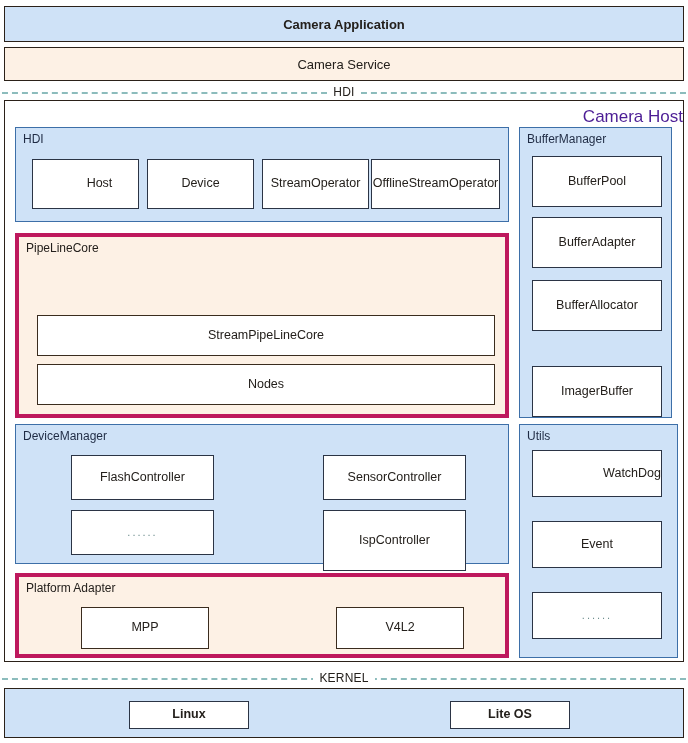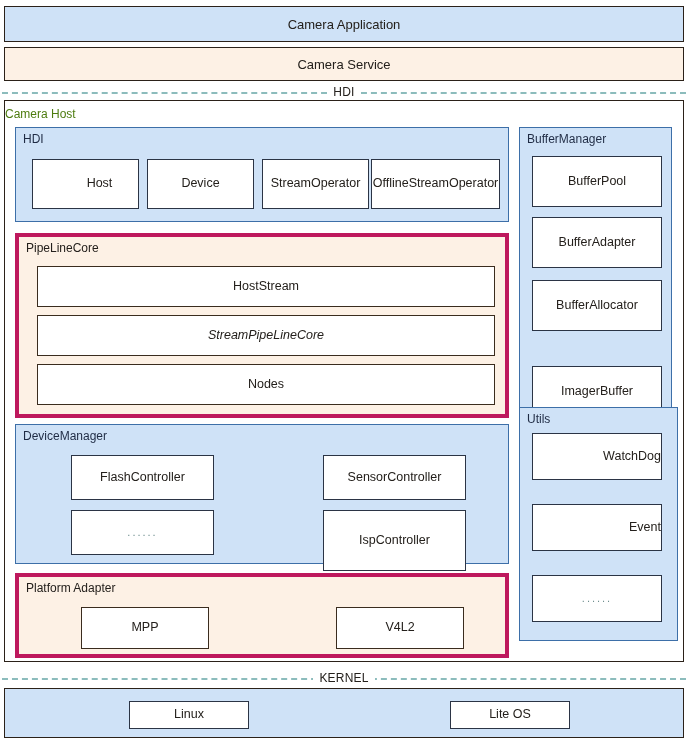--- a/index.html
+++ b/index.html
@@ -26,21 +26,21 @@
   .band {
     position: absolute;
     box-sizing: border-box;
     border: 1px solid #2b2119;
     display: flex;
     align-items: center;
     justify-content: center;
     font-size: 13px;
     color: #24201c;
   }
-  .band.blue   { background: #cfe2f7; }
+  .band.blue   { background: #cfe2f7; font-weight: bold; }
   .band.cream  { background: #fdf1e5; }
 
   
   .divider {
     position: absolute;
     left: 0;
     width: 688px;
     height: 16px;
     display: flex;
     align-items: center;
@@ -65,23 +65,23 @@
   
   .host-frame {
     position: absolute;
     box-sizing: border-box;
     border: 1px solid #2b2119;
     background: #ffffff;
   }
   .host-title {
     position: absolute;
     left: 0; right: 0; top: 6px;
-    text-align: left;
-    font-size: 12px;
-    color: #4d7c0f;
+    text-align: right;
+    font-size: 17px;
+    color: #4c1d95;
   }
 
   
   .group {
     position: absolute;
     box-sizing: border-box;
   }
   .group.blue {
     background: #cfe2f7;
     border: 1px solid #3d6fa8;
@@ -153,24 +153,21 @@
       <div class="node" style="left:246px; top:31px; width:107px; height:50px;">
         <span>StreamOperator</span>
       </div>
       <div class="node" style="left:355px; top:31px; width:129px; height:50px;">
         <span>OfflineStreamOperator</span>
       </div>
     </div>
 
     <div class="group cream" style="left:10px; top:132px; width:494px; height:185px;">
       <span class="group-label">PipeLineCore</span>
-      <div class="node brown" style="left:18px; top:29px; width:458px; height:41px;">
-        <span>HostStream</span>
-      </div>
-      <div class="node brown" style="left:18px; top:78px; width:458px; height:41px;font-style:italic;">
+      <div class="node brown" style="left:18px; top:78px; width:458px; height:41px;">
         <span>StreamPipeLineCore</span>
       </div>
       <div class="node brown" style="left:18px; top:127px; width:458px; height:41px;">
         <span>Nodes</span>
       </div>
     </div>
 
     <div class="group blue" style="left:10px; top:323px; width:494px; height:140px;">
       <span class="group-label">DeviceManager</span>
       <div class="node" style="left:55px; top:30px; width:143px; height:45px;">
@@ -206,26 +203,26 @@
         <span>BufferAdapter</span>
       </div>
       <div class="node" style="left:12px; top:152px; width:130px; height:51px;">
         <span>BufferAllocator</span>
       </div>
       <div class="node" style="left:12px; top:213px; width:130px; height:51px;margin-top:25px;">
         <span>ImagerBuffer</span>
       </div>
     </div>
 
-    <div class="group blue" style="left:514px; top:306px; width:159px; height:234px;padding-left:45px;">
+    <div class="group blue" style="left:514px; top:323px; width:159px; height:234px;padding-left:45px;">
       <span class="group-label">Utils</span>
       <div class="node" style="left:12px; top:25px; width:130px; height:47px;justify-content:flex-end;">
         <span>WatchDog</span>
       </div>
-      <div class="node" style="left:12px; top:96px; width:130px; height:47px;justify-content:flex-end;">
+      <div class="node" style="left:12px; top:96px; width:130px; height:47px;">
         <span>Event</span>
       </div>
       <div class="node ellipsis" style="left:12px; top:167px; width:130px; height:47px;">
         <span>......</span>
       </div>
     </div>
 
   </div>
 
   <div class="divider" style="top:670px;">

